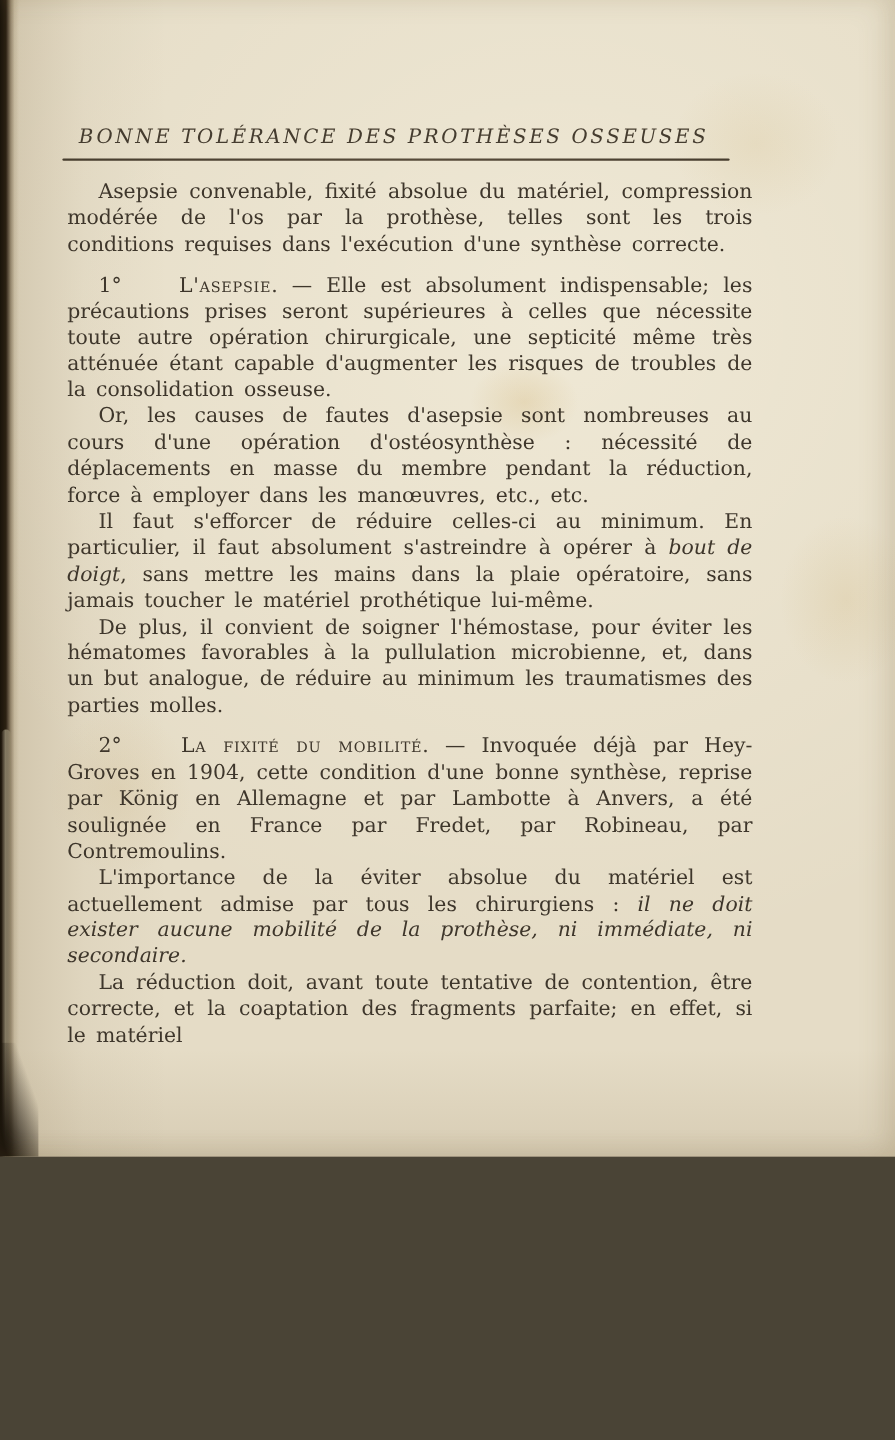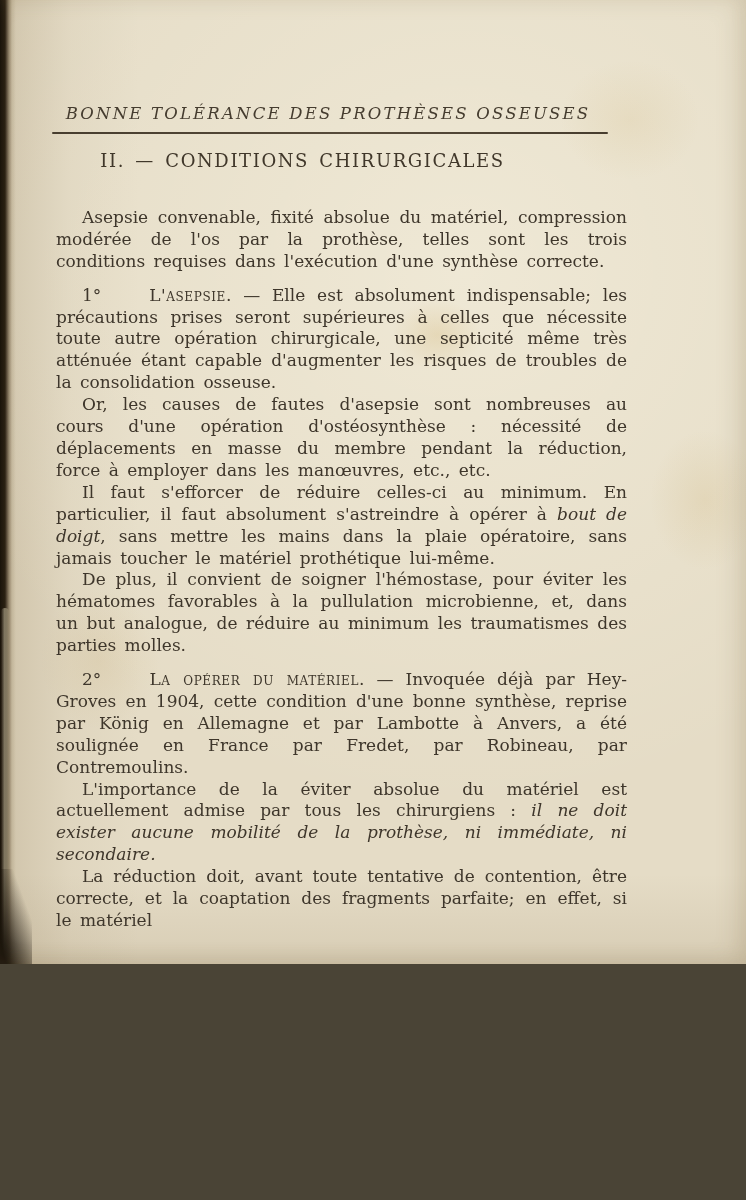--- a/index.html
+++ b/index.html
@@ -70,28 +70,27 @@
   <div class="stain s2"></div>
   <div class="stain s3"></div>
   <div class="stain s4"></div>
   <div class="stain s5"></div>
   <div class="stain s6"></div>
 
   <div class="running-header">BONNE TOLÉRANCE DES PROTHÈSES OSSEUSES</div>
   <div class="header-rule"></div>
 
   <div class="column">
-    <h2 class="section-heading">II. — CONDITIONS CHIRURGICALES</h2>
     <div>
         <p><span class="seg-normal">Asepsie convenable, fixité absolue du matériel, compression modérée de l'os par la prothèse, telles sont les trois conditions requises dans l'exécution d'une synthèse correcte.</span></p>
         <p class="spaced"><span class="seg-normal">1° </span><span class="seg-smallcaps">L'asepsie</span><span class="seg-normal">. — Elle est absolument indispensable; les précautions prises seront supérieures à celles que nécessite toute autre opération chirurgicale, une septicité même très atténuée étant capable d'augmenter les risques de troubles de la consolidation osseuse.</span></p>
         <p><span class="seg-normal">Or, les causes de fautes d'asepsie sont nombreuses au cours d'une opération d'ostéosynthèse : nécessité de déplacements en masse du membre pendant la réduction, force à employer dans les manœuvres, etc., etc.</span></p>
         <p><span class="seg-normal">Il faut s'efforcer de réduire celles-ci au minimum. En particulier, il faut absolument s'astreindre à opérer à </span><span class="seg-italic">bout de doigt</span><span class="seg-normal">, sans mettre les mains dans la plaie opératoire, sans jamais toucher le matériel prothétique lui-même.</span></p>
         <p><span class="seg-normal">De plus, il convient de soigner l'hémostase, pour éviter les hématomes favorables à la pullulation microbienne, et, dans un but analogue, de réduire au minimum les traumatismes des parties molles.</span></p>
-        <p class="spaced"><span class="seg-normal">2° </span><span class="seg-smallcaps">La opérer du matériel</span><span class="seg-normal">. — Invoquée déjà par Hey-Groves en 1904, cette condition d'une bonne synthèse, reprise par König en Allemagne et par Lambotte à Anvers, a été soulignée en France par Fredet, par Robineau, par Contremoulins.</span></p>
+        <p class="spaced"><span class="seg-normal">2° </span><span class="seg-smallcaps">La fixité du mobilité</span><span class="seg-normal">. — Invoquée déjà par Hey-Groves en 1904, cette condition d'une bonne synthèse, reprise par König en Allemagne et par Lambotte à Anvers, a été soulignée en France par Fredet, par Robineau, par Contremoulins.</span></p>
         <p><span class="seg-normal">L'importance de la éviter absolue du matériel est actuellement admise par tous les chirurgiens : </span><span class="seg-italic">il ne doit exister aucune mobilité de la prothèse, ni immédiate, ni secondaire.</span></p>
         <p><span class="seg-normal">La réduction doit, avant toute tentative de contention, être correcte, et la coaptation des fragments parfaite; en effet, si le matériel</span></p>
       </div>
   </div>
 
   <div class="page-number">— 17 —</div>
   <div class="watermark" style="color: rgb(40, 85, 230);">Lambotte du Bassin</div>
   <div class="footer-left">L'Ostéosynthèse.</div>
   <div class="footer-right">2</div>
 

